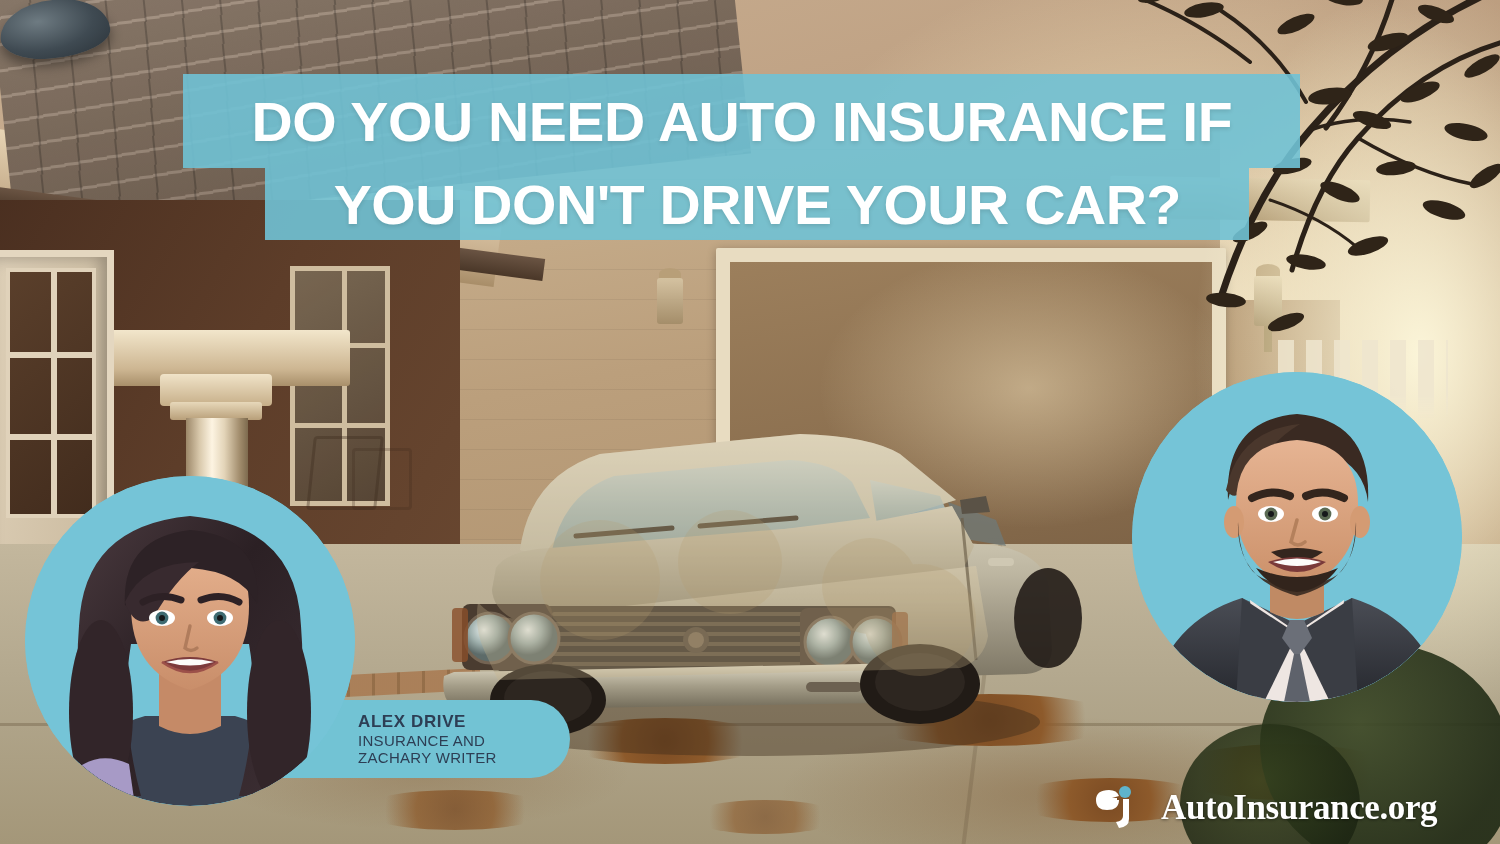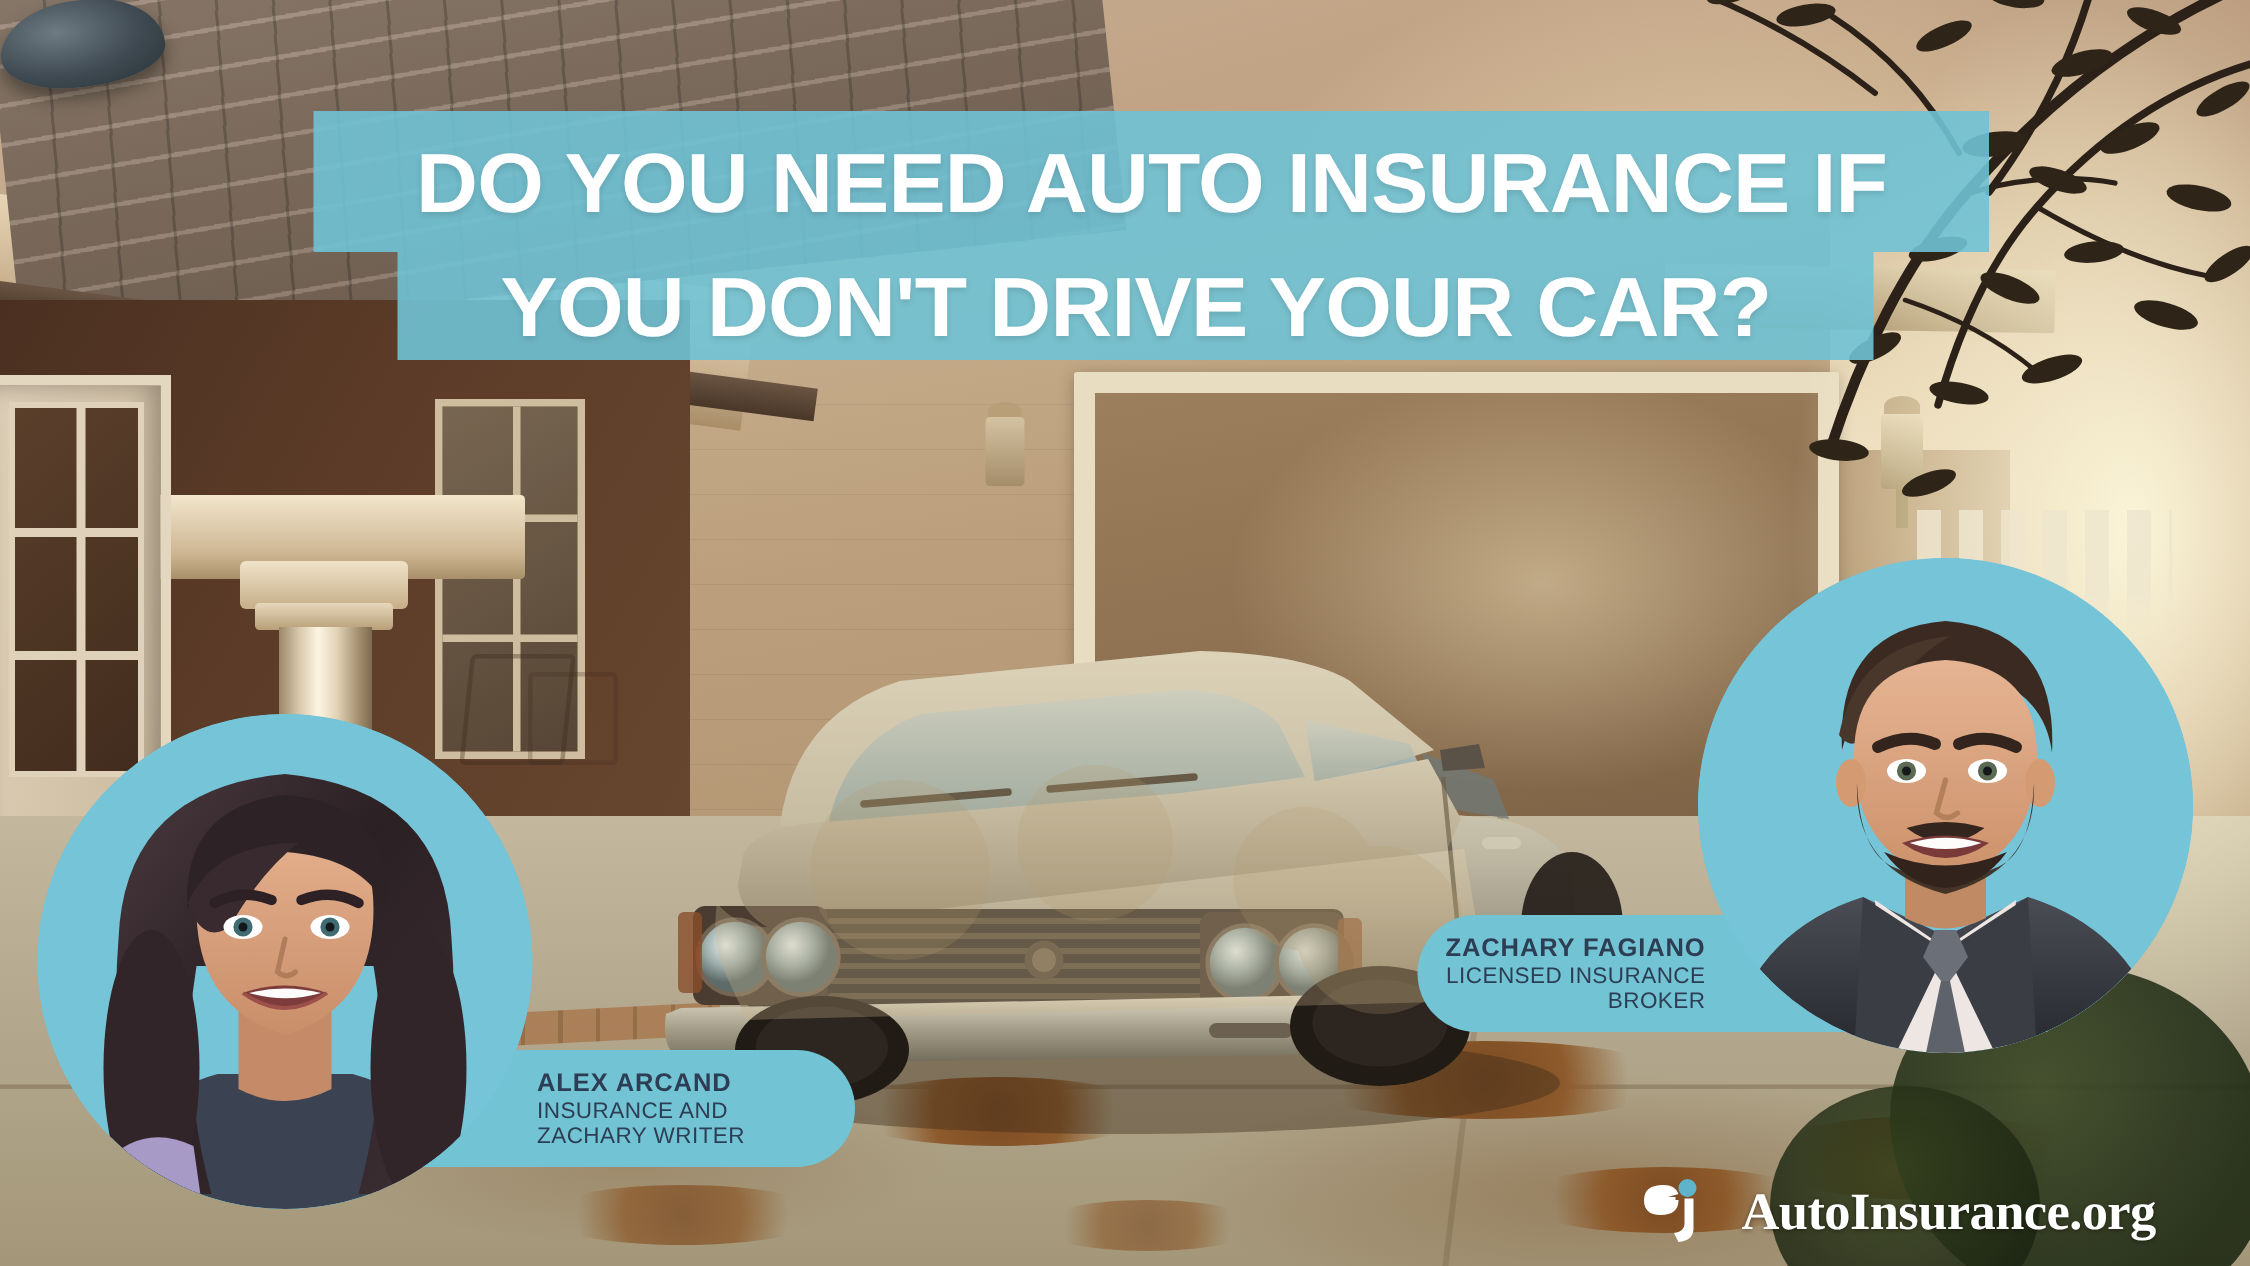--- a/index.html
+++ b/index.html
@@ -162,21 +162,21 @@
     box-shadow:0 7px 12px rgba(0,0,0,.38);transform:rotate(-5deg);}
   
   #car{position:absolute;left:400px;top:350px;width:720px;height:420px;}
   #car svg{width:100%;height:100%;}
   
   #title-wrap{position:absolute;left:0;top:0;width:1500px;}
   .band{
     position:absolute;background:rgba(112,194,213,.90);
     display:flex;align-items:center;justify-content:center;
   }
-  #band1{left:209px;top:74px;width:1117px;height:94px;}
+  #band1{left:183px;top:74px;width:1117px;height:94px;}
   #band2{left:265px;top:168px;width:984px;height:72px;}
   .band-txt{
     color:#fff;font-weight:bold;
     font-family:"Liberation Sans", sans-serif;
     letter-spacing:-.5px;white-space:nowrap;
     text-shadow:0 2px 4px rgba(0,0,0,.12);
   }
   #band1 .band-txt{font-size:56px;transform:scaleX(1.02);}
   #band2 .band-txt{font-size:56px;transform:scaleX(1.02);}
   
@@ -425,30 +425,25 @@
   <div id="title-wrap">
     <div id="band1" class="band">
       <span class="band-txt">DO YOU NEED AUTO INSURANCE IF</span>
     </div>
     <div id="band2" class="band">
       <span class="band-txt">YOU DON'T DRIVE YOUR CAR?</span>
     </div>
   </div>
 
   <div id="alex-pill" class="pill">
-    <span class="nm">ALEX ARCAND</span>
+    <span class="nm">ALEX DRIVE</span>
     <span class="rl">INSURANCE AND</span>
     <span class="rl">ZACHARY WRITER</span>
   </div>
 
-  <div id="zach-pill" class="pill">
-    <span class="nm">ZACHARY FAGIANO</span>
-    <span class="rl">LICENSED INSURANCE</span>
-    <span class="rl">BROKER</span>
-  </div>
 
   <div id="alex-circle" class="person-circle">
     <div class="portrait">
       <svg viewBox="0 0 330 330">
         <defs>
           <linearGradient id="skinA" x1="0" y1="0" x2="0" y2="1">
             <stop offset="0%" stop-color="#e7b390"></stop>
               <stop offset="100%" stop-color="#c98e6a"></stop>
           </linearGradient>
           <linearGradient id="hairA" x1="0" y1="0" x2="1" y2="1">

